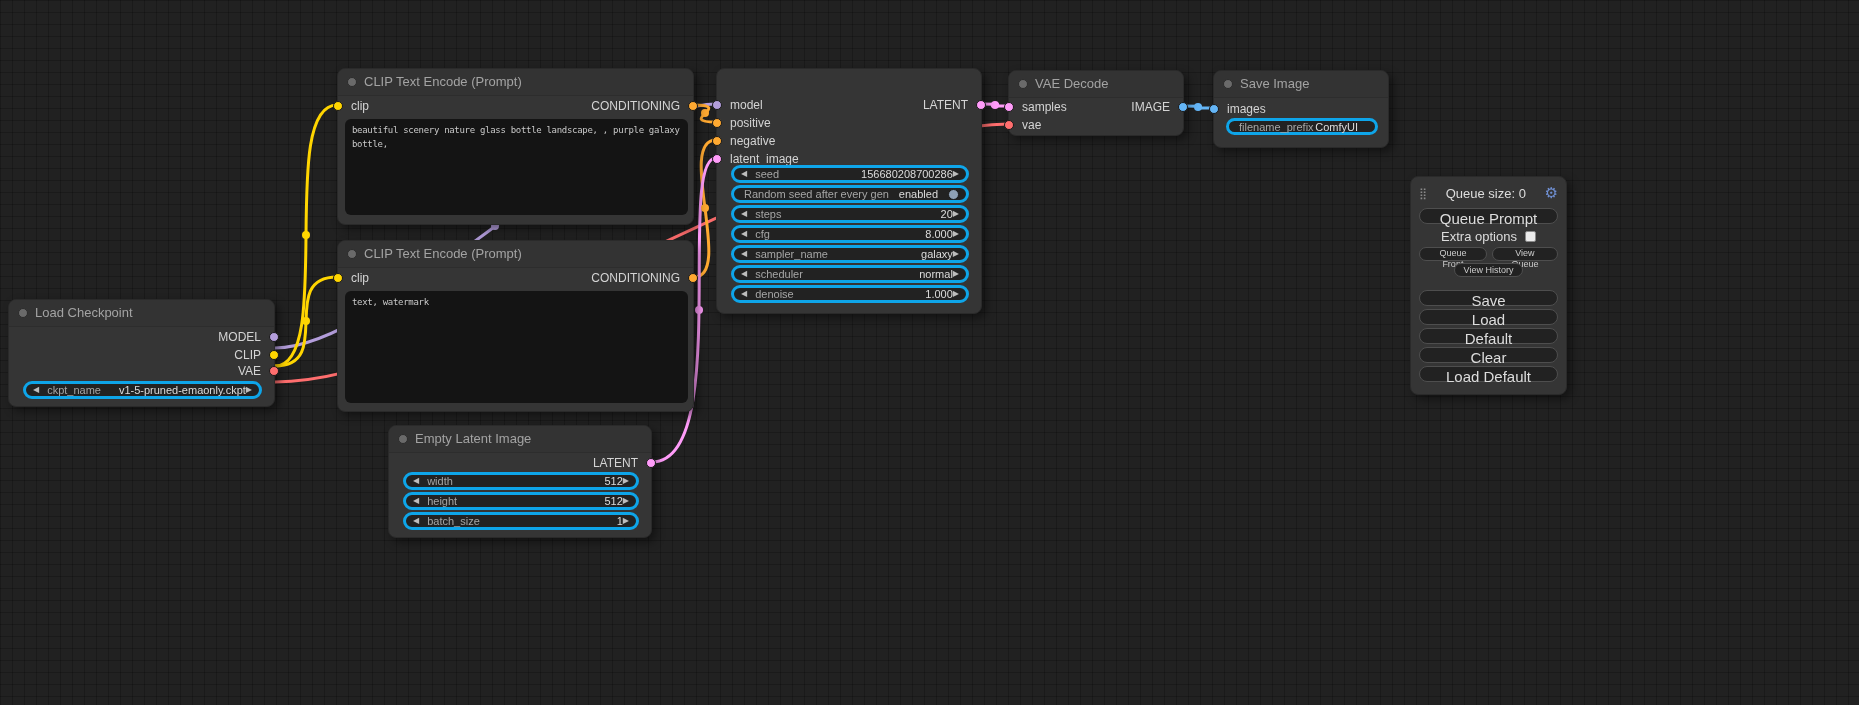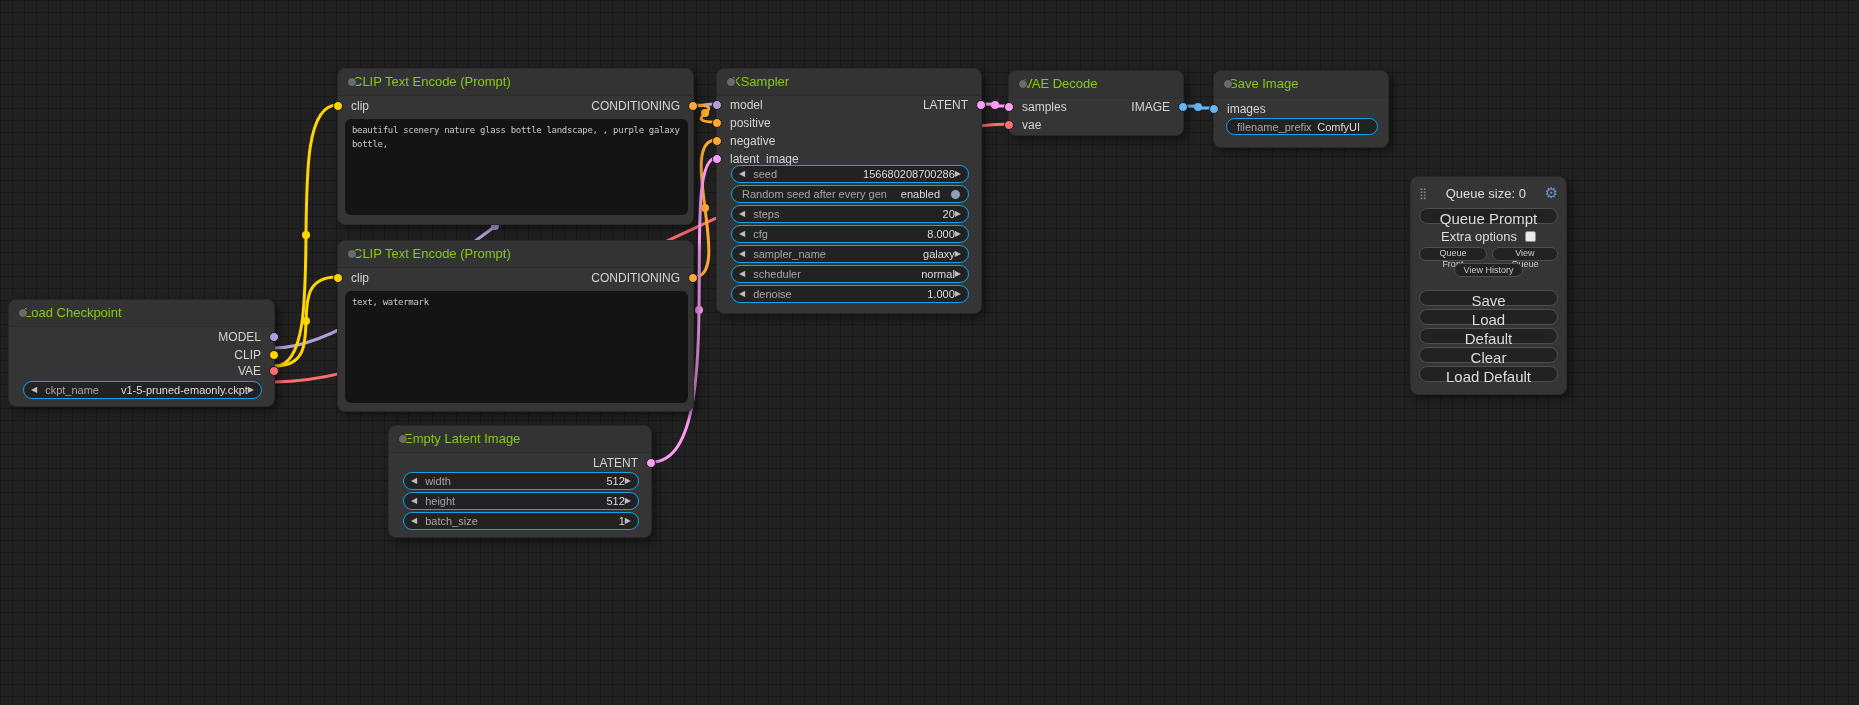--- a/index.html
+++ b/index.html
@@ -15,39 +15,39 @@
   svg.wires{position:absolute;left:0;top:0;z-index:1;pointer-events:none;}
 
   
   .node{
     position:absolute;z-index:2;background:#353535;border:1px solid #2a2a2a;
     border-radius:8px;box-sizing:border-box;box-shadow:4px 4px 10px rgba(0,0,0,.45);
     color:#ddd;
   }
   .node-title{
     height:26px;line-height:26px;background:#333;border-radius:7px 7px 0 0;
-    padding-left:15px;font-size:13px;color:#84cc16;position:relative;
+    padding-left:26px;font-size:13px;color:#a3a3a3;position:relative;
     border-bottom:1px solid #2d2d2d;white-space:nowrap;overflow:hidden;
   }
   .collapse-dot{
     position:absolute;left:9px;top:8px;width:10px;height:10px;border-radius:50%;
     background:#6a6a6a;border:1px solid #2c2c2c;box-sizing:border-box;
   }
   .slot{position:absolute;left:0;right:0;height:14px;display:flex;align-items:center;font-size:12px;color:#d4d4d4;}
   .slot.in{justify-content:flex-start;padding-left:13px;}
   .slot.out{justify-content:flex-end;padding-right:13px;}
   .slot .dot{
     position:absolute;width:10px;height:10px;border-radius:50%;
     border:1px solid #191919;box-sizing:border-box;top:2px;
   }
   .slot.in .dot{left:-5px;}
   .slot.out .dot{right:-5px;}
 
   .widget{
-    position:absolute;height:18px;background:#222;border:1px solid #0ea5e9;
+    position:absolute;height:18px;background:#222;border:3px solid #0ea5e9;
     border-radius:9px;box-sizing:border-box;display:flex;align-items:center;
     font-size:11px;padding:0 7px;white-space:nowrap;
   }
   .widget .arrow{color:#bdbdbd;font-size:8px;line-height:1;}
   .widget .wlabel{margin-left:8px;color:#a6a6a6;flex:0 0 auto;}
   .widget .wvalue{flex:1;text-align:right;margin-right:0;color:#dcdcdc;}
   .widget.noarrow .wlabel{margin-left:3px;}
   .widget.noarrow .wvalue{margin-right:10px;}
   .toggle-dot{width:11px;height:11px;border-radius:50%;flex:0 0 auto;border:1px solid #1a1a1a;box-sizing:border-box;}
 
@@ -186,24 +186,20 @@
     </div>
     <div class="widget" style="left:14px;top:86px;width:236px">
       <span class="arrow">◀</span>
       <span class="wlabel">batch_size</span>
       <span class="wvalue">1</span>
       <span class="arrow">▶</span>
     </div>
   </div>
 
   <div class="node" style="left:716px;top:68px;width:266px;height:246px">
-    <div class="node-title">
-      <span class="collapse-dot"></span>
-      <span>KSampler</span>
-    </div>
     <div class="slot in" style="top:29px">
       <span class="dot" style="background-color: rgb(179, 157, 219);"></span>
       <span>model</span>
     </div>
     <div class="slot in" style="top:47px">
       <span class="dot" style="background-color: rgb(255, 169, 49);"></span>
       <span>positive</span>
     </div>
     <div class="slot in" style="top:65px">
       <span class="dot" style="background-color: rgb(255, 169, 49);"></span>

